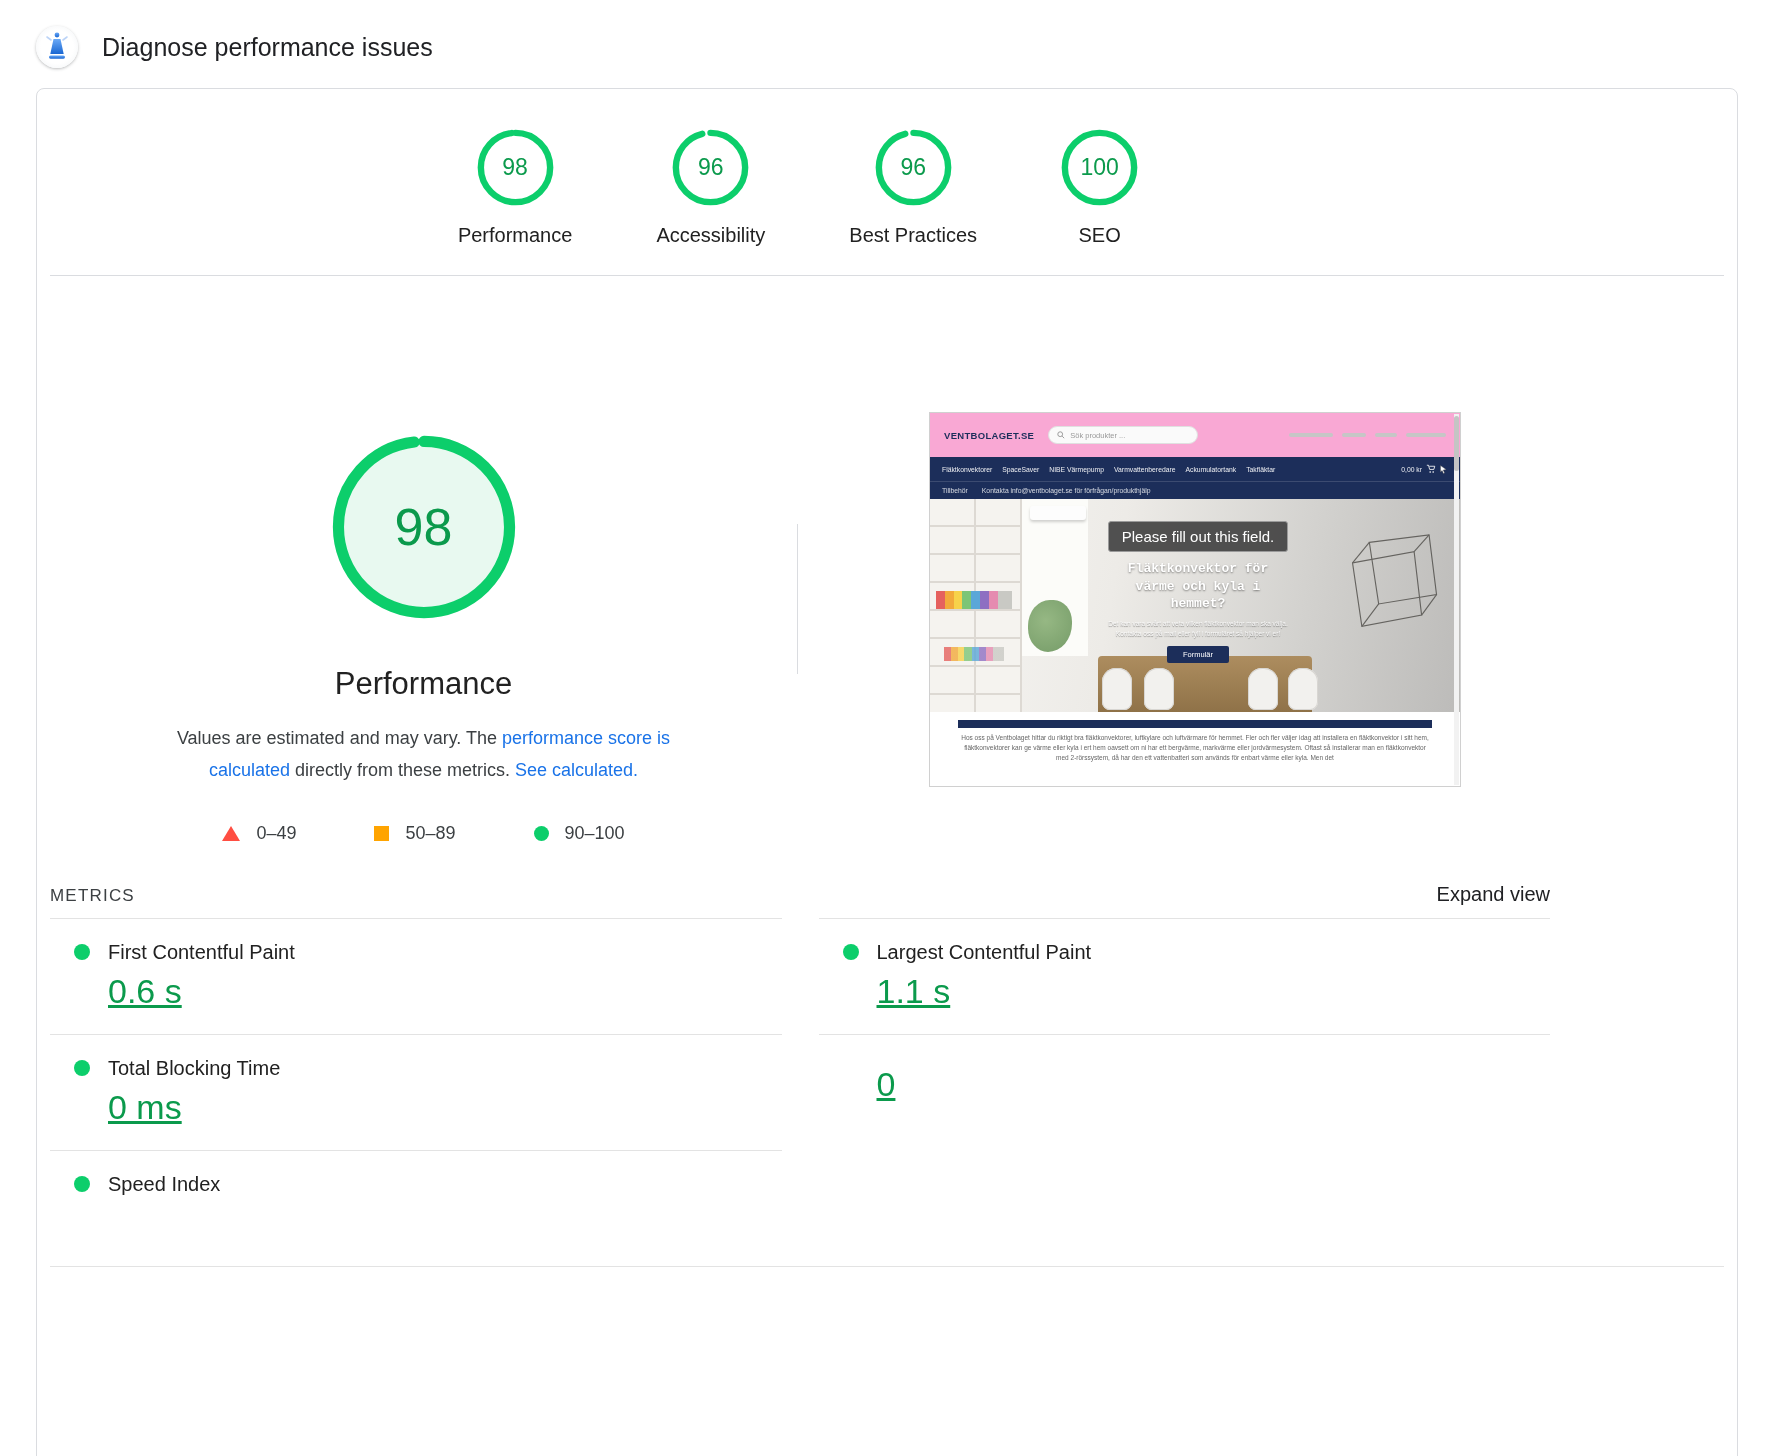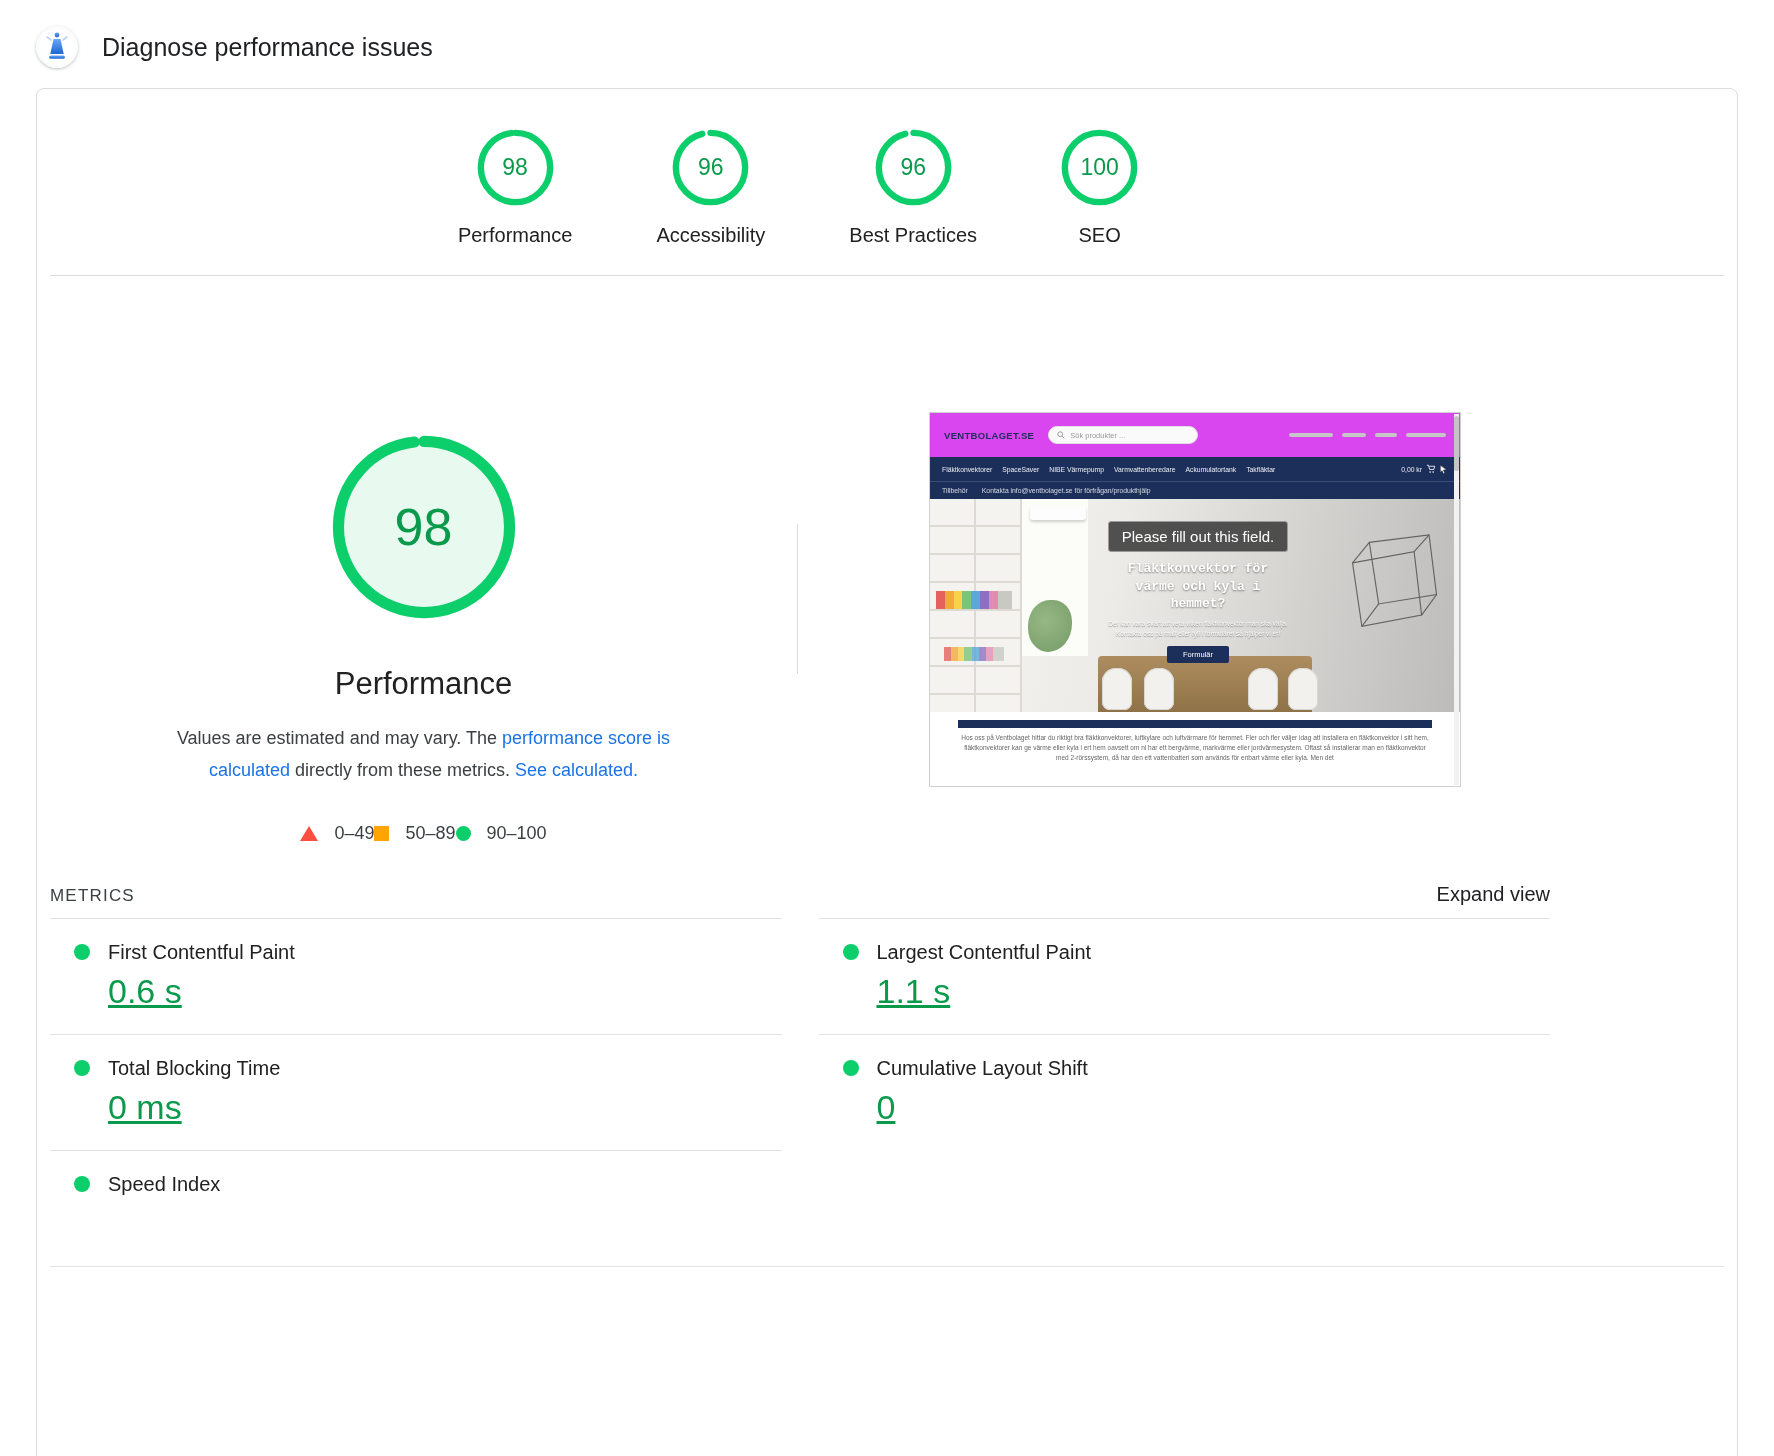--- a/index.html
+++ b/index.html
@@ -46,21 +46,21 @@
   .main-grid { display:flex; padding-bottom:24px; }
   .perf-col { width:747px; padding-top:158px; text-align:center; }
   .v-divider { width:1px; background:#dadce0; height:150px; margin-top:248px; }
   .shot-col { flex:1; padding-top:136px; display:flex; justify-content:center;
               position:relative; left:-66px; }
 
   .perf-title { margin-top:46px; font-size:31px; font-weight:500; color:#212121; }
   .perf-desc { margin:20px auto 0; width:566px; font-size:18px; line-height:1.8; color:#3c4043; }
   .perf-desc .lnk { color: var(--link_blue, #1a73e8); cursor:pointer; }
 
-  .legend-row { margin-top:36px; display:flex; justify-content:center; 
+  .legend-row { margin-top:36px; display:flex; justify-content:center; gap:78px;
                 align-items:center; font-size:18px; color:#3c4043; }
   .legend-item { display:flex; align-items:center; gap:16px; }
   .shape-triangle { width:0; height:0; border-left:9px solid transparent;
                     border-right:9px solid transparent;
                     border-bottom:15px solid var(--red, #ff4e42); }
   .shape-square { width:15px; height:15px; background: var(--orange, #ffa400); }
   .shape-circle { width:15px; height:15px; border-radius:50%; background: var(--green_arc, #0cce6b); }
 
   
   .metrics-wrap { width:1500px; margin-top:10px; }
@@ -72,21 +72,21 @@
   .metric-cell.filler { border-top:none; }
   .mrow { display:flex; align-items:center; gap:18px; padding-left:24px; }
   .mdot { width:16px; height:16px; border-radius:50%; background: var(--green_arc, #0cce6b); flex:none; }
   .mname { font-size:20px; color:#212121; }
   .mvalue { padding-left:58px; margin-top:8px; font-size:34px; color: var(--green_text, #0b9a4c); text-decoration: underline; }
   .bottom-divider { border-top:1px solid #e3e3e3; }
 
   
   .shot { width:532px; height:375px; border:1px solid #d0d0d0; background:#fff;
           position:relative; overflow:hidden; cursor:pointer; }
-  .shot-top { height:44px; display:flex; align-items:center; padding:0 14px; gap:14px; background:#d946ef; }
+  .shot-top { height:44px; display:flex; align-items:center; padding:0 14px; gap:14px; background:#f9a8d4; }
   .shot-logo { font-size:9.5px; font-weight:700; letter-spacing:.3px; color: var(--navy, #1c2e5a); white-space:nowrap; }
   .shot-search { height:18px; min-width:150px; border:1px solid #e0e0e0; background:#fafafa;
                  border-radius:9px; display:flex; align-items:center; gap:5px; padding:0 8px;
                  font-size:7.5px; color:#9a9a9a; }
   .shot-toplinks { margin-left:auto; display:flex; gap:9px; align-items:center; }
   .shot-toplinks i { display:block; height:4px; background:#c6c6c6; border-radius:2px; }
   .shot-nav { height:24px; background: var(--navy, #1c2e5a); display:flex; align-items:center;
               gap:10px; padding:0 12px; font-size:6.8px; color:rgba(255,255,255,.92); }
   .shot-nav .cartside { margin-left:auto; display:flex; align-items:center; gap:4px; }
   .shot-nav2 { height:18px; background: var(--navy, #1c2e5a); display:flex; align-items:center;
@@ -326,24 +326,20 @@
         <div class="mvalue">1.1 s</div>
       </div>
       <div class="metric-cell">
         <div class="mrow">
           <span class="mdot"></span>
           <span class="mname">Total Blocking Time</span>
         </div>
         <div class="mvalue">0 ms</div>
       </div>
       <div class="metric-cell">
-        <div class="mrow">
-          <span class="mdot"></span>
-          <span class="mname">Cumulative Layout Shift</span>
-        </div>
         <div class="mvalue">0</div>
       </div>
       <div class="metric-cell">
         <div class="mrow">
           <span class="mdot"></span>
           <span class="mname">Speed Index</span>
         </div>
       </div>
       <div class="metric-cell filler"></div>
     </div>

